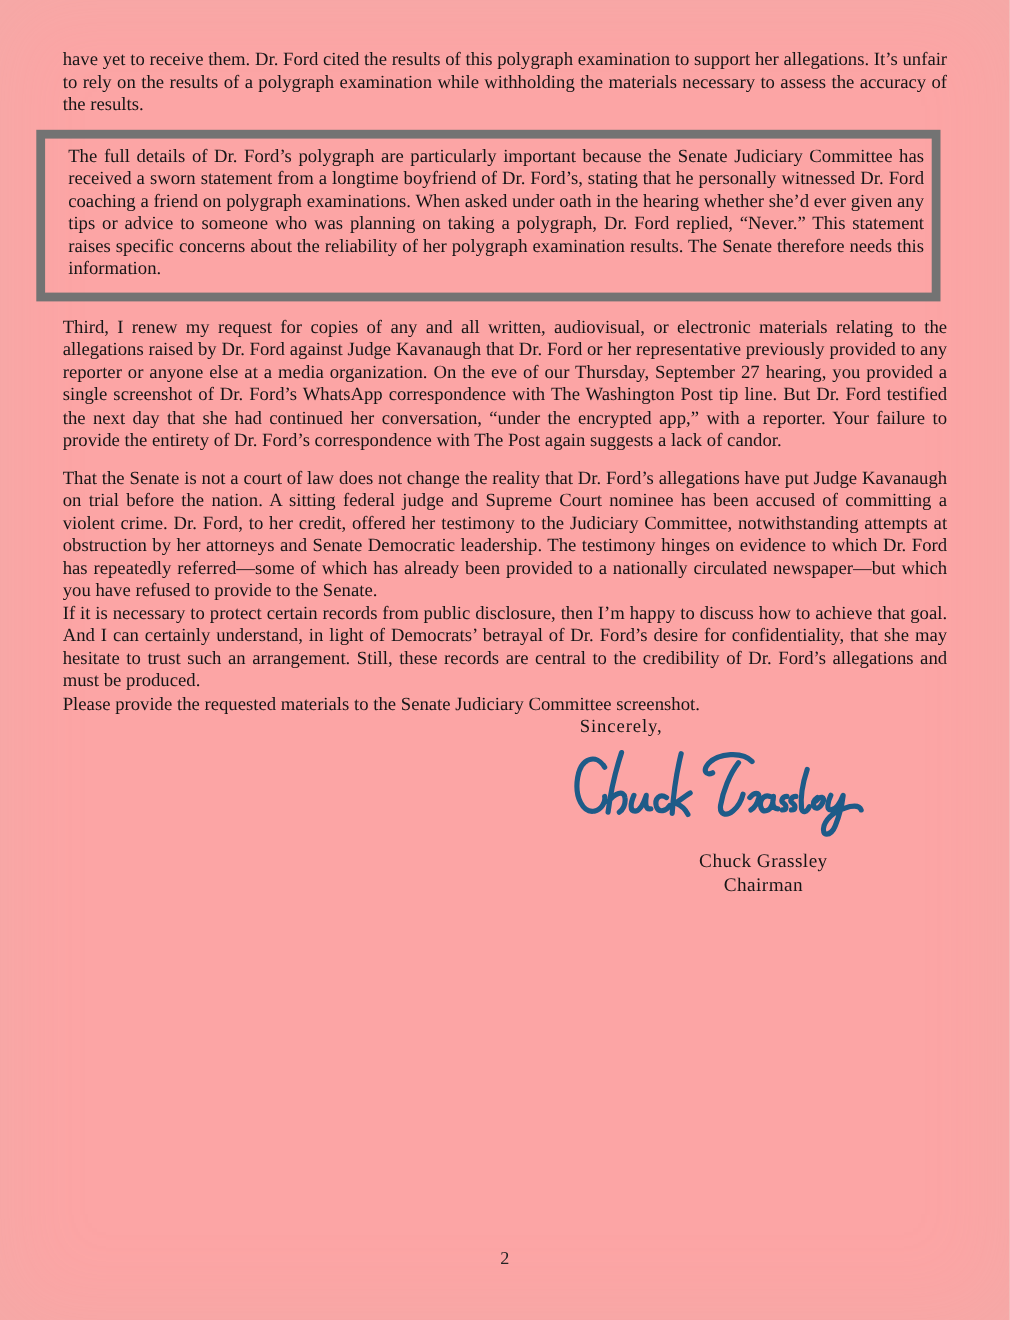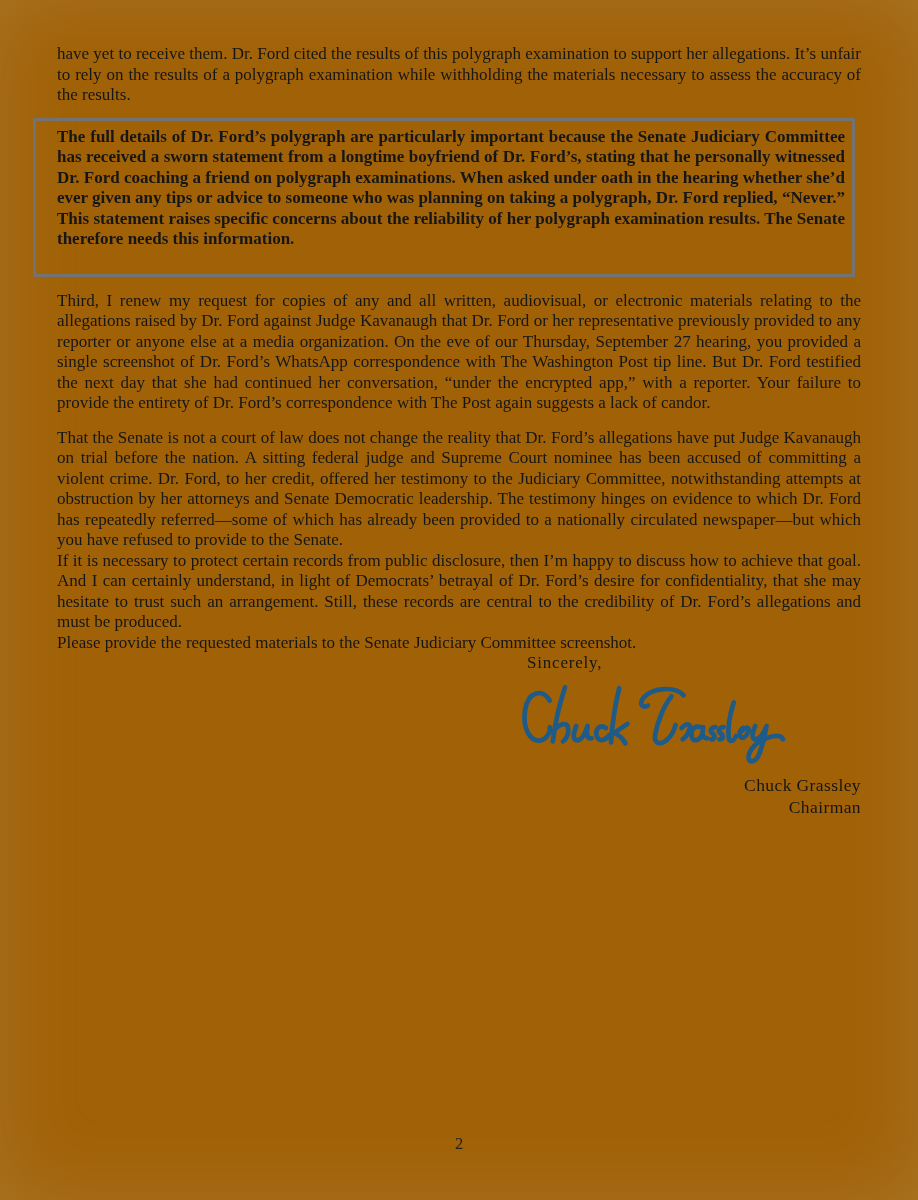--- a/index.html
+++ b/index.html
@@ -5,65 +5,64 @@
   html, body {
     margin: 0;
     padding: 0;
     background: #e8e6e1;
   }
   .page {
     position: relative;
     width: 918px;
     height: 1200px;
     margin: 0 auto;
-    background: #a16207;
+    background: #fca5a5;
     box-shadow: inset 0 0 80px rgba(205,195,175,0.18);
     font-family: "Liberation Serif", "DejaVu Serif", serif;
     color: #161616;
     overflow: hidden;
   }
   .letter-body {
     padding: 44px 57px 0 57px;
   }
   .letter-body p {
     margin: 0;
     font-size: 17px;
     line-height: 20.5px;
     text-align: justify;
   }
   p.para { margin-top: 14px; }
   p.para-first { margin-top: 0; }
   p.para-gap { }
   .italic { }
 
   .highlight-box {
-    border: 3px solid #737373;
+    border: 8px solid #737373;
     margin: 12px 6px 0 -24px;
-    padding: 6px 7px 24px 21px;
-    font-weight: bold;
+    padding: 6px 7px 11px 21px;
   }
   .highlight-box p { margin: 0; }
 
   .closing {
     margin-left: 470px;
   }
   .closing .salutation {
     font-size: 17px;
     letter-spacing: 0.8px;
     text-align: left;
   }
   .signature-wrap {
     margin: 6px 0 0 -8px;
     height: 90px;
   }
   .closing .signer-name,
   .closing .signer-title {
     font-size: 17.5px;
     line-height: 22px;
-    text-align: right;
+    text-align: center;
     letter-spacing: 0.4px;
   }
   .closing .signer-name { margin-top: 4px; }
 
   .page-number {
     position: absolute;
     top: 1134px;
     left: 0;
     width: 100%;
     text-align: center;

